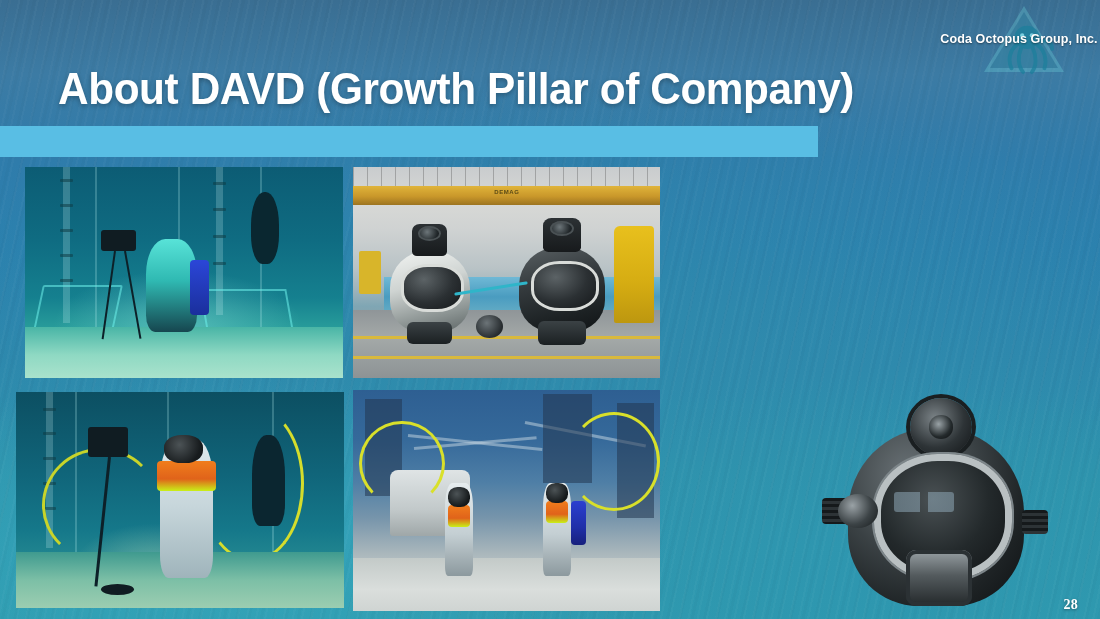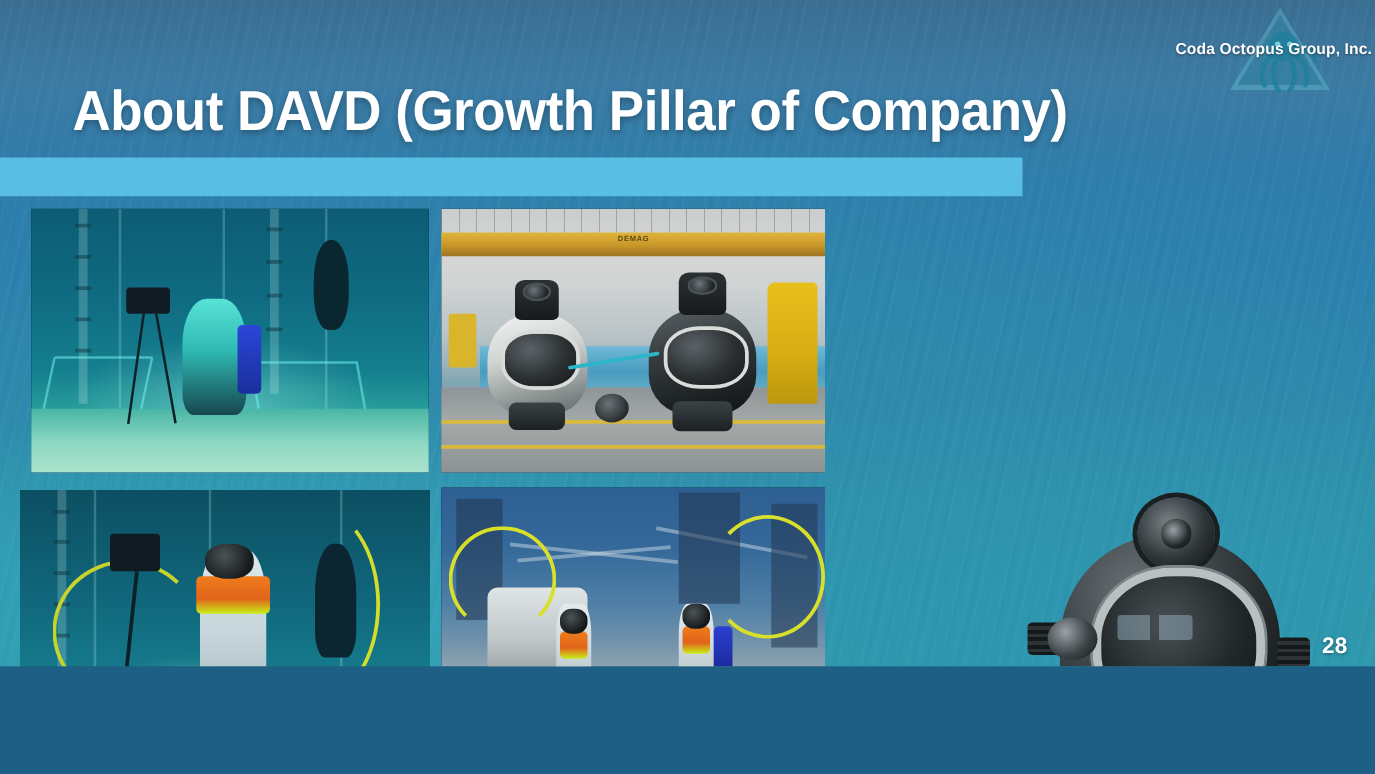--- a/index.html
+++ b/index.html
@@ -2,21 +2,21 @@
 <html><head>
 <meta charset="utf-8">
 <style>
   html,body{margin:0;padding:0;}
   body{
     width:1100px;height:619px;overflow:hidden;
     font-family:"Liberation Sans",sans-serif;
     background:#1e5f86;
   }
   .slide{
-    position:relative;width:1100px;height:533px;overflow:hidden;
+    position:relative;width:1100px;height:619px;overflow:hidden;
     background:
       radial-gradient(ellipse 70% 45% at 20% 88%, rgba(54,168,190,.85) 0%, rgba(54,168,190,0) 60%),
       radial-gradient(ellipse 80% 50% at 78% 92%, rgba(46,150,176,.85) 0%, rgba(46,150,176,0) 62%),
       radial-gradient(ellipse 90% 60% at 50% 55%, rgba(48,140,172,.7) 0%, rgba(48,140,172,0) 70%),
       linear-gradient(180deg,#3a6e92 0%, #3c7ba4 12%, #2f7cab 26%, #2b80ae 40%, #2d88ad 58%, #2e93ac 76%, #2f9bae 100%);
   }
   
   .slide:before{
     content:"";position:absolute;inset:0;pointer-events:none;
     background:
@@ -315,23 +315,23 @@
   }
   .ch-sidevent{
     position:absolute;right:-4px;top:112px;width:26px;height:24px;
     background:repeating-linear-gradient(180deg,#15191b 0 3px,#2d3336 3px 6px);
     border-radius:4px;
   }
 
   
   .page-num{
     position:absolute;right:22px;bottom:6px;color:#ffffff;
-    font-size:18px;font-weight:bold;letter-spacing:.2px;
+    font-size:14px;font-weight:bold;letter-spacing:.2px;
     text-shadow:0 1px 3px rgba(0,0,0,.4);
-    font-family:Liberation Sans, sans-serif;
+    font-family:Liberation Serif, serif;
   }
 </style>
 </head>
 <body>
 
 <div class="slide">
 
   <div class="logo-wrap">
     <div class="logo-tri"></div>
     <svg class="logo-octo" viewBox="0 0 60 60">

